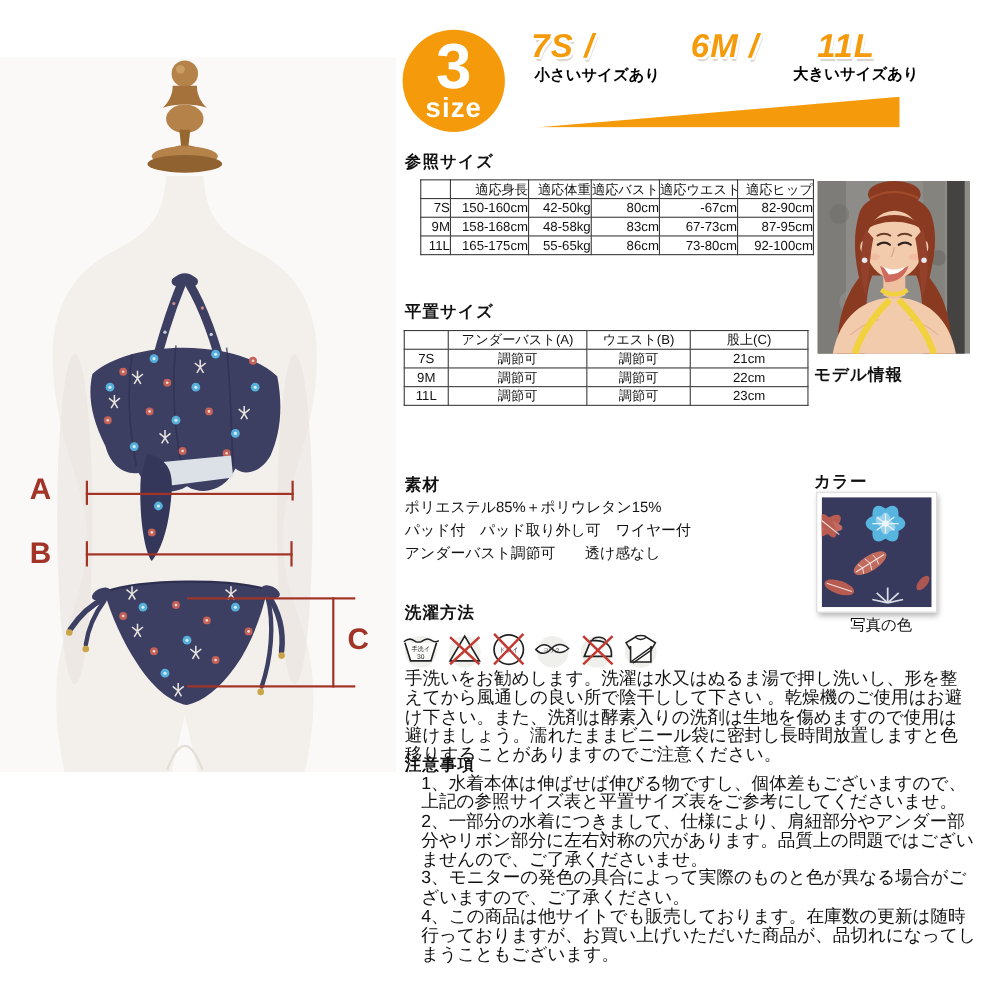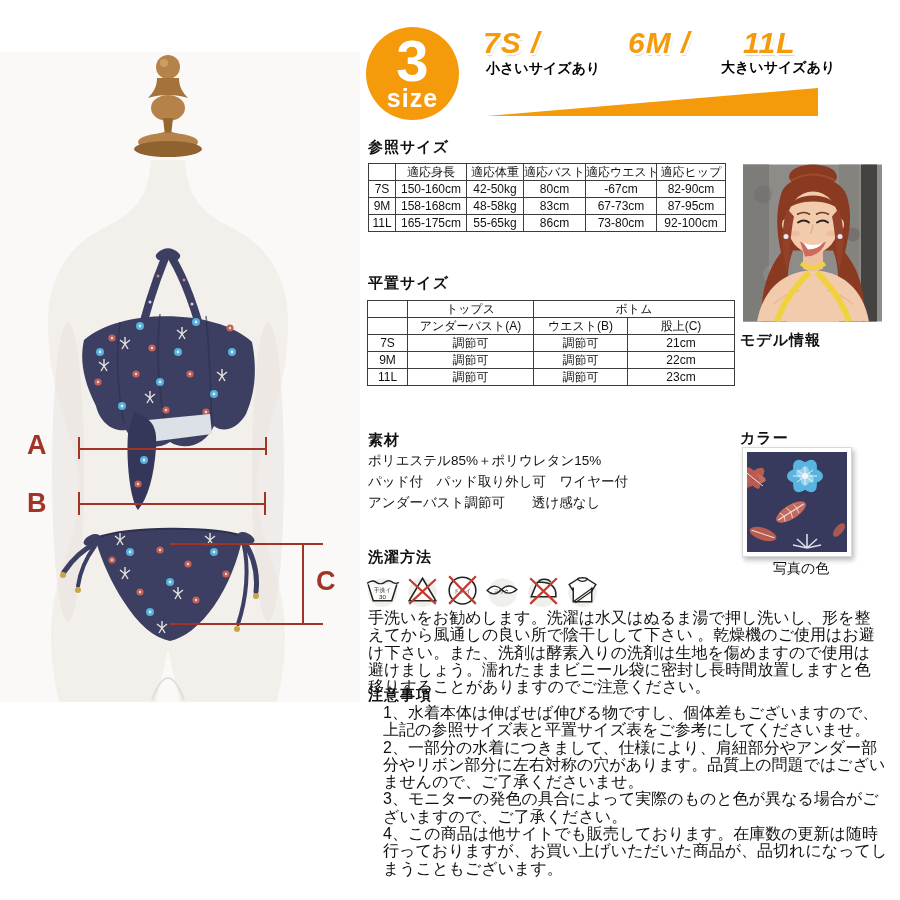--- a/index.html
+++ b/index.html
@@ -22,21 +22,21 @@
   
   .h{position:absolute;font-size:15px;font-weight:bold;color:#111;letter-spacing:1px;white-space:nowrap;}
   .body-text{position:absolute;font-size:16px;line-height:17.3px;color:#111;width:507px;}
   .body-text p{margin:0;}
 
   
   table{position:absolute;border-collapse:collapse;table-layout:fixed;font-size:12px;color:#111;
         text-align:center;border:1px solid #3c3c3c;}
   td,th{border:1px solid #3c3c3c;padding:0;height:16px;font-weight:normal;line-height:1;
         white-space:nowrap;overflow:hidden;}
-  .t1{left:368px;top:163px;width:357px;}
+  .t1{left:382px;top:163px;width:357px;text-align:right;}
   .t2{left:367px;top:300px;width:367px;}
 
   
   .mlabel{position:absolute;font-size:27px;font-weight:bold;color:#a23327;line-height:1;}
   .mline{position:absolute;background:#a23327;}
 
   
   .icons{position:absolute;left:364px;top:569px;display:flex;gap:3px;}
   .icon{width:37px;height:39px;}
 
@@ -240,25 +240,20 @@
 
   <div class="h" style="left:368px;top:274px;">平置サイズ</div>
   <table class="t2">
     <colgroup>
         <col style="width:40px">
         <col style="width:126px">
         <col style="width:94px">
         <col style="width:107px">
       </colgroup>
     <tbody>
-        <tr>
-      <td></td>
-      <td>トップス</td>
-      <td colspan="2">ボトム</td>
-    </tr>
     <tr>
       <td></td>
       <td>アンダーバスト(A)</td>
       <td>ウエスト(B)</td>
       <td>股上(C)</td>
     </tr>
     <tr>
       <td>7S</td>
       <td>調節可</td>
       <td>調節可</td>

